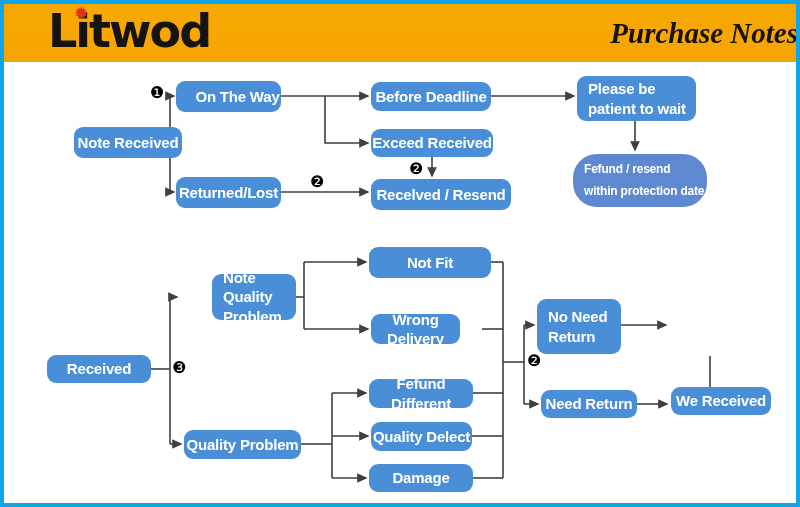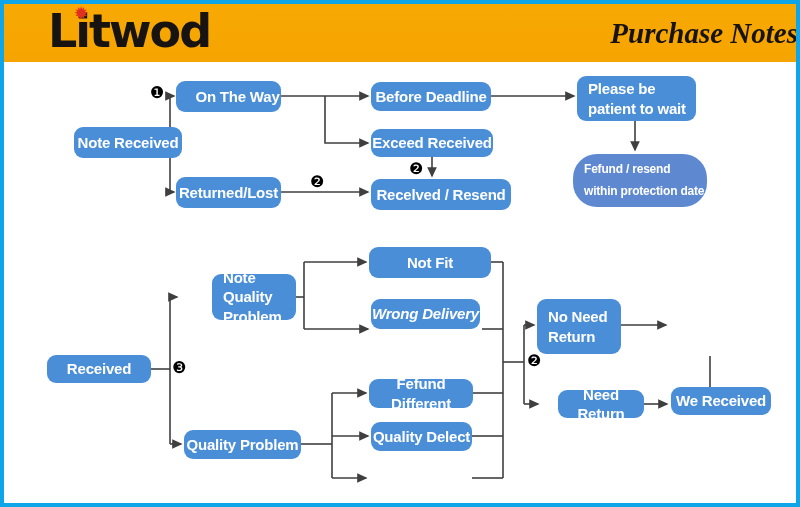--- a/index.html
+++ b/index.html
@@ -58,26 +58,26 @@
   .n-please-wait     { left:573px; top:72px;  width:119px; height:45px; }
   .n-refund-protection {
     left:569px; top:150px; width:134px; height:53px;
     background:#5e88cf; font-size:12px; line-height:1.8; padding-left:10px;
     border-radius:24px;
   }
   .n-received        { left:43px;  top:351px; width:104px; height:28px; }
   .n-note-quality-problem { left:176px; top:270px; width:84px; height:46px;margin-left:32px; }
   .n-quality-problem { left:180px; top:426px; width:117px; height:29px; }
   .n-not-fit         { left:365px; top:243px; width:122px; height:31px; }
-  .n-wrong-delivery  { left:367px; top:295px; width:109px; height:30px;font-style:italic; }
+  .n-wrong-delivery  { left:367px; top:310px; width:89px; height:30px; }
   .n-color-different { left:365px; top:375px; width:104px; height:29px; }
   .n-quality-delect  { left:367px; top:418px; width:101px; height:29px; }
   .n-damage          { left:365px; top:460px; width:104px; height:28px; }
   .n-no-need-return  { left:533px; top:295px; width:84px;  height:55px; }
-  .n-need-return     { left:537px; top:386px; width:86px;  height:28px;margin-left:17px; }
+  .n-need-return     { left:537px; top:386px; width:96px;  height:28px; }
   .n-resend-refund-discount { left:666px; top:291px; width:80px; height:61px; line-height:1.35; }
   .n-we-received     { left:667px; top:383px; width:100px;  height:28px; }
 
   .step {
     position:absolute; font-size:16px; line-height:16px; color:#000;
     font-family:"DejaVu Sans", sans-serif;
   }
   .s1  { left:146px; top:81px; }
   .s2a { left:405px; top:157px; }
   .s2b { left:306px; top:170px; }
@@ -161,20 +161,21 @@
 within protection date</div>
 
     <div class="nd n-received">Received</div>
     <div class="nd la n-note-quality-problem">Note Quality
 Problem</div>
     <div class="nd n-quality-problem">Quality Problem</div>
     <div class="nd n-not-fit">Not Fit</div>
     <div class="nd n-wrong-delivery">Wrong Delivery</div>
     <div class="nd n-color-different">Fefund Different</div>
     <div class="nd n-quality-delect">Quality Delect</div>
+    <div class="nd n-damage">Damage</div>
     <div class="nd la n-no-need-return">No Need
 Return</div>
     <div class="nd n-need-return">Need Return</div>
     <div class="nd n-we-received">We Received</div>
 
     <span class="step s1">❶</span>
     <span class="step s2a">❷</span>
     <span class="step s2b">❷</span>
     <span class="step s2c">❷</span>
     <span class="step s3">❸</span>

